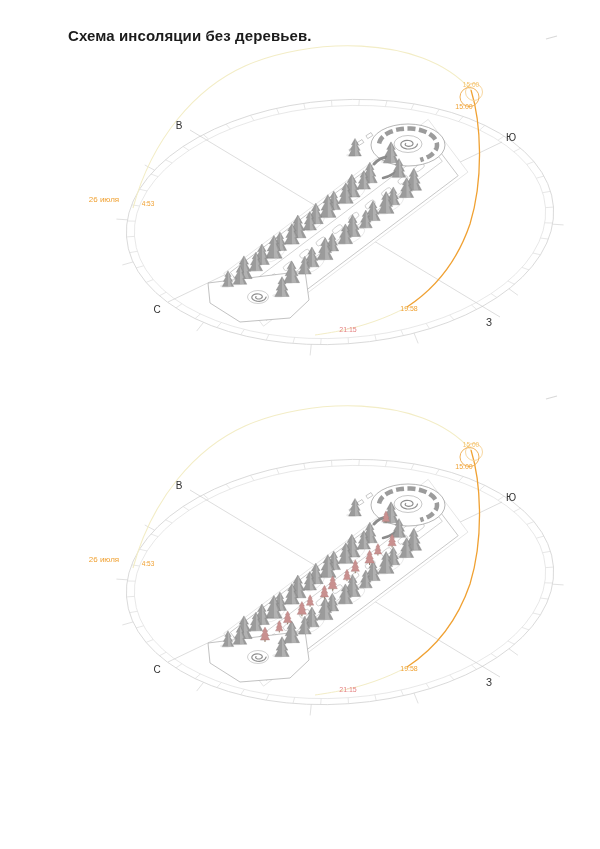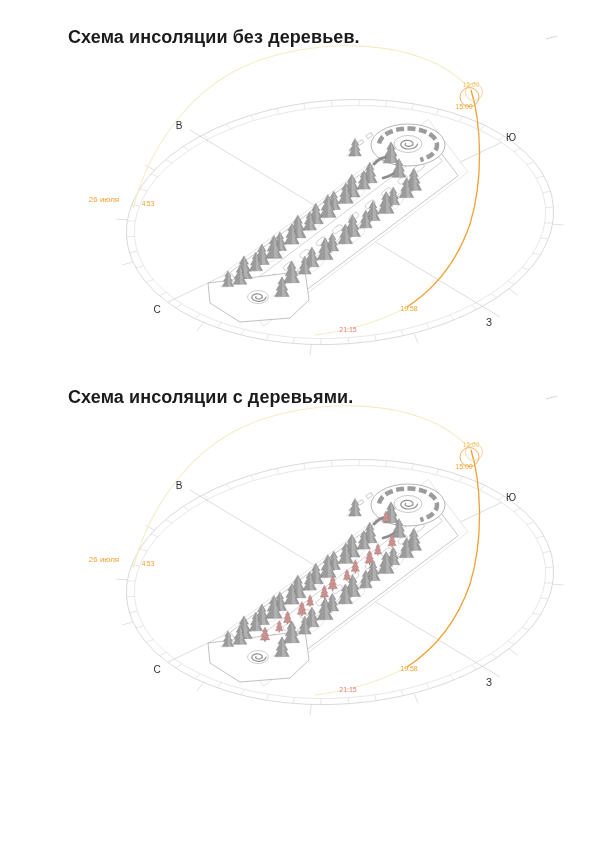--- a/index.html
+++ b/index.html
@@ -1,18 +1,18 @@
 <!DOCTYPE html>
 <html><head>
 <meta charset="utf-8">
 <style>
   html,body{margin:0;padding:0;background:#ffffff;}
   .page{position:relative;width:600px;height:849px;background:#ffffff;overflow:hidden;
         font-family:"Liberation Sans","DejaVu Sans",sans-serif;}
-  .title{position:absolute;left:68px;font-size:18px;font-weight:700;color:#1b1b1b;
+  .title{position:absolute;left:68px;font-size:15px;font-weight:700;color:#1b1b1b;
          letter-spacing:0.1px;white-space:nowrap;}
   #title-1{top:27px;}
   #title-2{top:387px;}
   svg.diag{position:absolute;left:0;width:600px;height:330px;}
   #diag-1{top:30px;}
   #diag-2{top:390px;}
   #defs-svg{position:absolute;width:0;height:0;overflow:hidden;}
   svg text{font-family:"Liberation Sans","DejaVu Sans",sans-serif;}
 </style>
 </head>
@@ -223,19 +223,18 @@
           <use href="#pink-tree-shape" transform="translate(386.0 129.0) scale(0.80)"></use>
         </g>
     </defs>
   </svg>
 
   <div class="title" id="title-1">Схема инсоляции без деревьев.</div>
   <svg class="diag" id="diag-1" viewBox="0 0 600 330" xmlns="http://www.w3.org/2000/svg">
     <use href="#diagram-base"></use>
   </svg>
 
-  <div class="title" id="title-2">Схема инсоляции с деревьями.</div>
   <svg class="diag" id="diag-2" viewBox="0 0 600 330" xmlns="http://www.w3.org/2000/svg">
     <use href="#diagram-base"></use>
     <use href="#pink-trees-g"></use>
   </svg>
 
 </div>
 
 </body></html>

